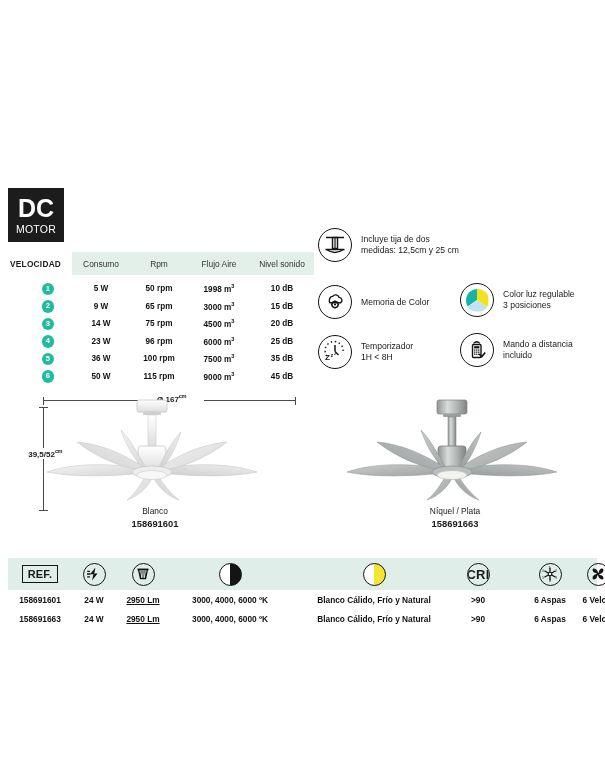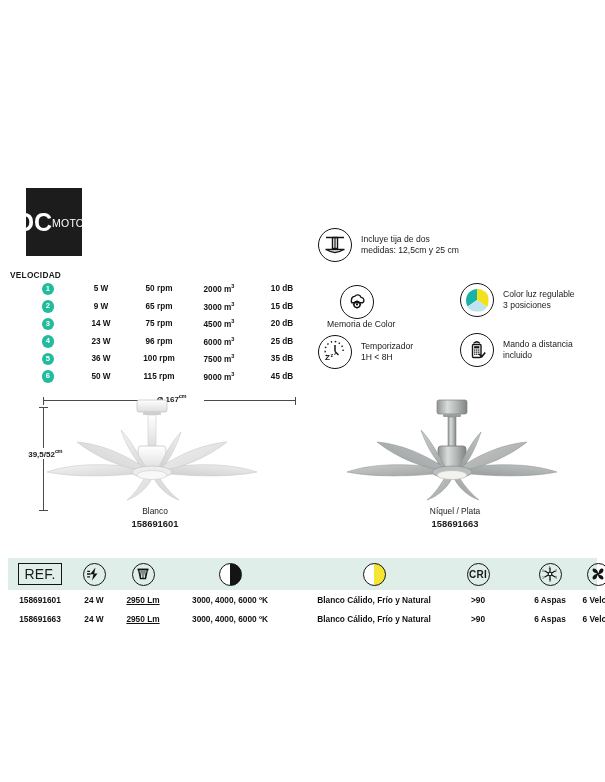--- a/index.html
+++ b/index.html
@@ -8,36 +8,35 @@
     background: #ffffff;
     font-family: "Liberation Sans", sans-serif;
     color: #1a1a1a;
     overflow: hidden;
   }
   .page { position: relative; width: 605px; height: 782px; }
 
   
   .dc-badge {
     position: absolute; left: 8px; top: 188px;
-    width: 56px; height: 68px;
+    width: 56px; height: 54px;
     background: #1c1c1c; color: #ffffff;
-    display: flex; 
+    display: flex; flex-direction: column;
     align-items: center; justify-content: center;
     line-height: 1;
-    margin-left: 18px;
   }
   .dc-badge .dc-big { font-size: 25px; font-weight: 700; letter-spacing: 0px; }
   .dc-badge .dc-small { font-size: 10.5px; font-weight: 400; margin-top: 3px; letter-spacing: 0.2px; }
 
   
   .speed-table {
     position: absolute; left: 8px; top: 247px;
     width: 292px;
   }
-  .st-headrow { display: flex; align-items: flex-end; height: 33px; }
+  .st-headrow { display: flex; align-items: center; height: 33px; }
   .st-velocidad {
     width: 64px; flex: 0 0 64px;
     font-size: 8.3px; font-weight: 700; letter-spacing: 0.25px;
     color: #1a1a1a; padding-left: 2px;
   }
   .st-headband {
     flex: 1; height: 23px; background: #e3f0ea;
     display: flex; align-items: center;
   }
   .st-headband .hc {
@@ -72,21 +71,21 @@
     width: 34px; height: 34px; flex: 0 0 34px;
     border: 1.8px solid #141414; border-radius: 50%;
     display: flex; align-items: center; justify-content: center;
     position: relative; overflow: hidden;
   }
   .feat .ftext {
     margin-left: 9px; font-size: 8.6px; line-height: 1.28;
     color: #1a1a1a; white-space: pre-line;
   }
   .f-tija   { left: 0px;   top: 0px; }
-  .f-mem    { left: 0px;   top: 57px; flex-direction: column; }
+  .f-mem    { left: 0px;   top: 57px; }
   .f-temp   { left: 0px;   top: 107px; }
   .f-color  { left: 142px; top: 55px; }
   .f-mando  { left: 142px; top: 105px; }
 
   
   .pie { width: 23px; height: 23px; border-radius: 50%; position: relative; overflow: hidden; }
   .pie .sl { position: absolute; left: 0; top: 0; width: 100%; height: 100%; }
   .pie .s1 { background: #18b2a6; clip-path: polygon(50% 50%, 50% 0%, 0% 0%, 0% 85%); }
   .pie .s2 { background: #f2e21e; clip-path: polygon(50% 50%, 50% 0%, 100% 0%, 100% 85%); }
   .pie .s3 { background: #bfe4f0; clip-path: polygon(50% 50%, 0% 85%, 0% 100%, 100% 100%, 100% 85%); }
@@ -148,58 +147,64 @@
   .w-veloc { flex: 0 0 50px; }
   .w-mat   { flex: 1; }
 
   .ico-circ {
     width: 23px; height: 23px; border: 1.6px solid #141414; border-radius: 50%;
     display: flex; align-items: center; justify-content: center;
     position: relative; overflow: hidden;
   }
   .ref-box {
     border: 1.3px solid #141414; padding: 2px 5px;
-    font-size: 14px; font-weight: 400; letter-spacing: 0.2px;
+    font-size: 11px; font-weight: 700; letter-spacing: 0.2px;
   }
   .halfcircle {
     width: 23px; height: 23px; border-radius: 50%;
     background: linear-gradient(90deg, #ffffff 0 50%, #141414 50% 100%);
     border: 1.6px solid #141414;
   }
   .halfyellow {
     width: 23px; height: 23px; border-radius: 50%;
     background: linear-gradient(90deg, #ffffff 0 50%, #f5e533 50% 100%);
     border: 1.6px solid #141414;
   }
-  .cri-txt { font-size: 10px; font-weight: 700; letter-spacing: 0.2px; }
+  .cri-txt { font-size: 13px; font-weight: 700; letter-spacing: 0.2px; }
   svg { display: block; }
 </style>
 </head>
 <body>
 
 <div class="page">
 
   <div class="dc-badge">
     <span class="dc-big">DC</span>
     <span class="dc-small">MOTOR</span>
   </div>
 
   <div class="speed-table">
     <div class="st-headrow">
       <div class="st-velocidad">VELOCIDAD</div>
+      <div class="st-headband">
+        <div class="hc col-2">Consumo</div>
+        <div class="hc col-2">Rpm</div>
+        <div class="hc col-3">Flujo Aire</div>
+        <div class="hc col-4">Nivel sonido</div>
+      </div>
     </div>
     <div id="speed-rows">
         <div class="st-row">
           <div class="st-badgecell">
             <div class="st-badge">1</div>
           </div>
           <div class="st-datacell">
             <div class="dc-c col-2">5 W</div>
             <div class="dc-c col-2">50 rpm</div>
-            <div class="dc-c col-3"><span>2000 m</span><span class="sup">3</span></div>
+            <div class="dc-c col-3"><span>1998 m</span><span class="sup">3</span></div>
             <div class="dc-c col-4">10 dB</div>
           </div>
         </div>
         <div class="st-row">
           <div class="st-badgecell">
             <div class="st-badge">2</div>
           </div>
           <div class="st-datacell">
             <div class="dc-c col-2">9 W</div>
             <div class="dc-c col-2">65 rpm</div>

